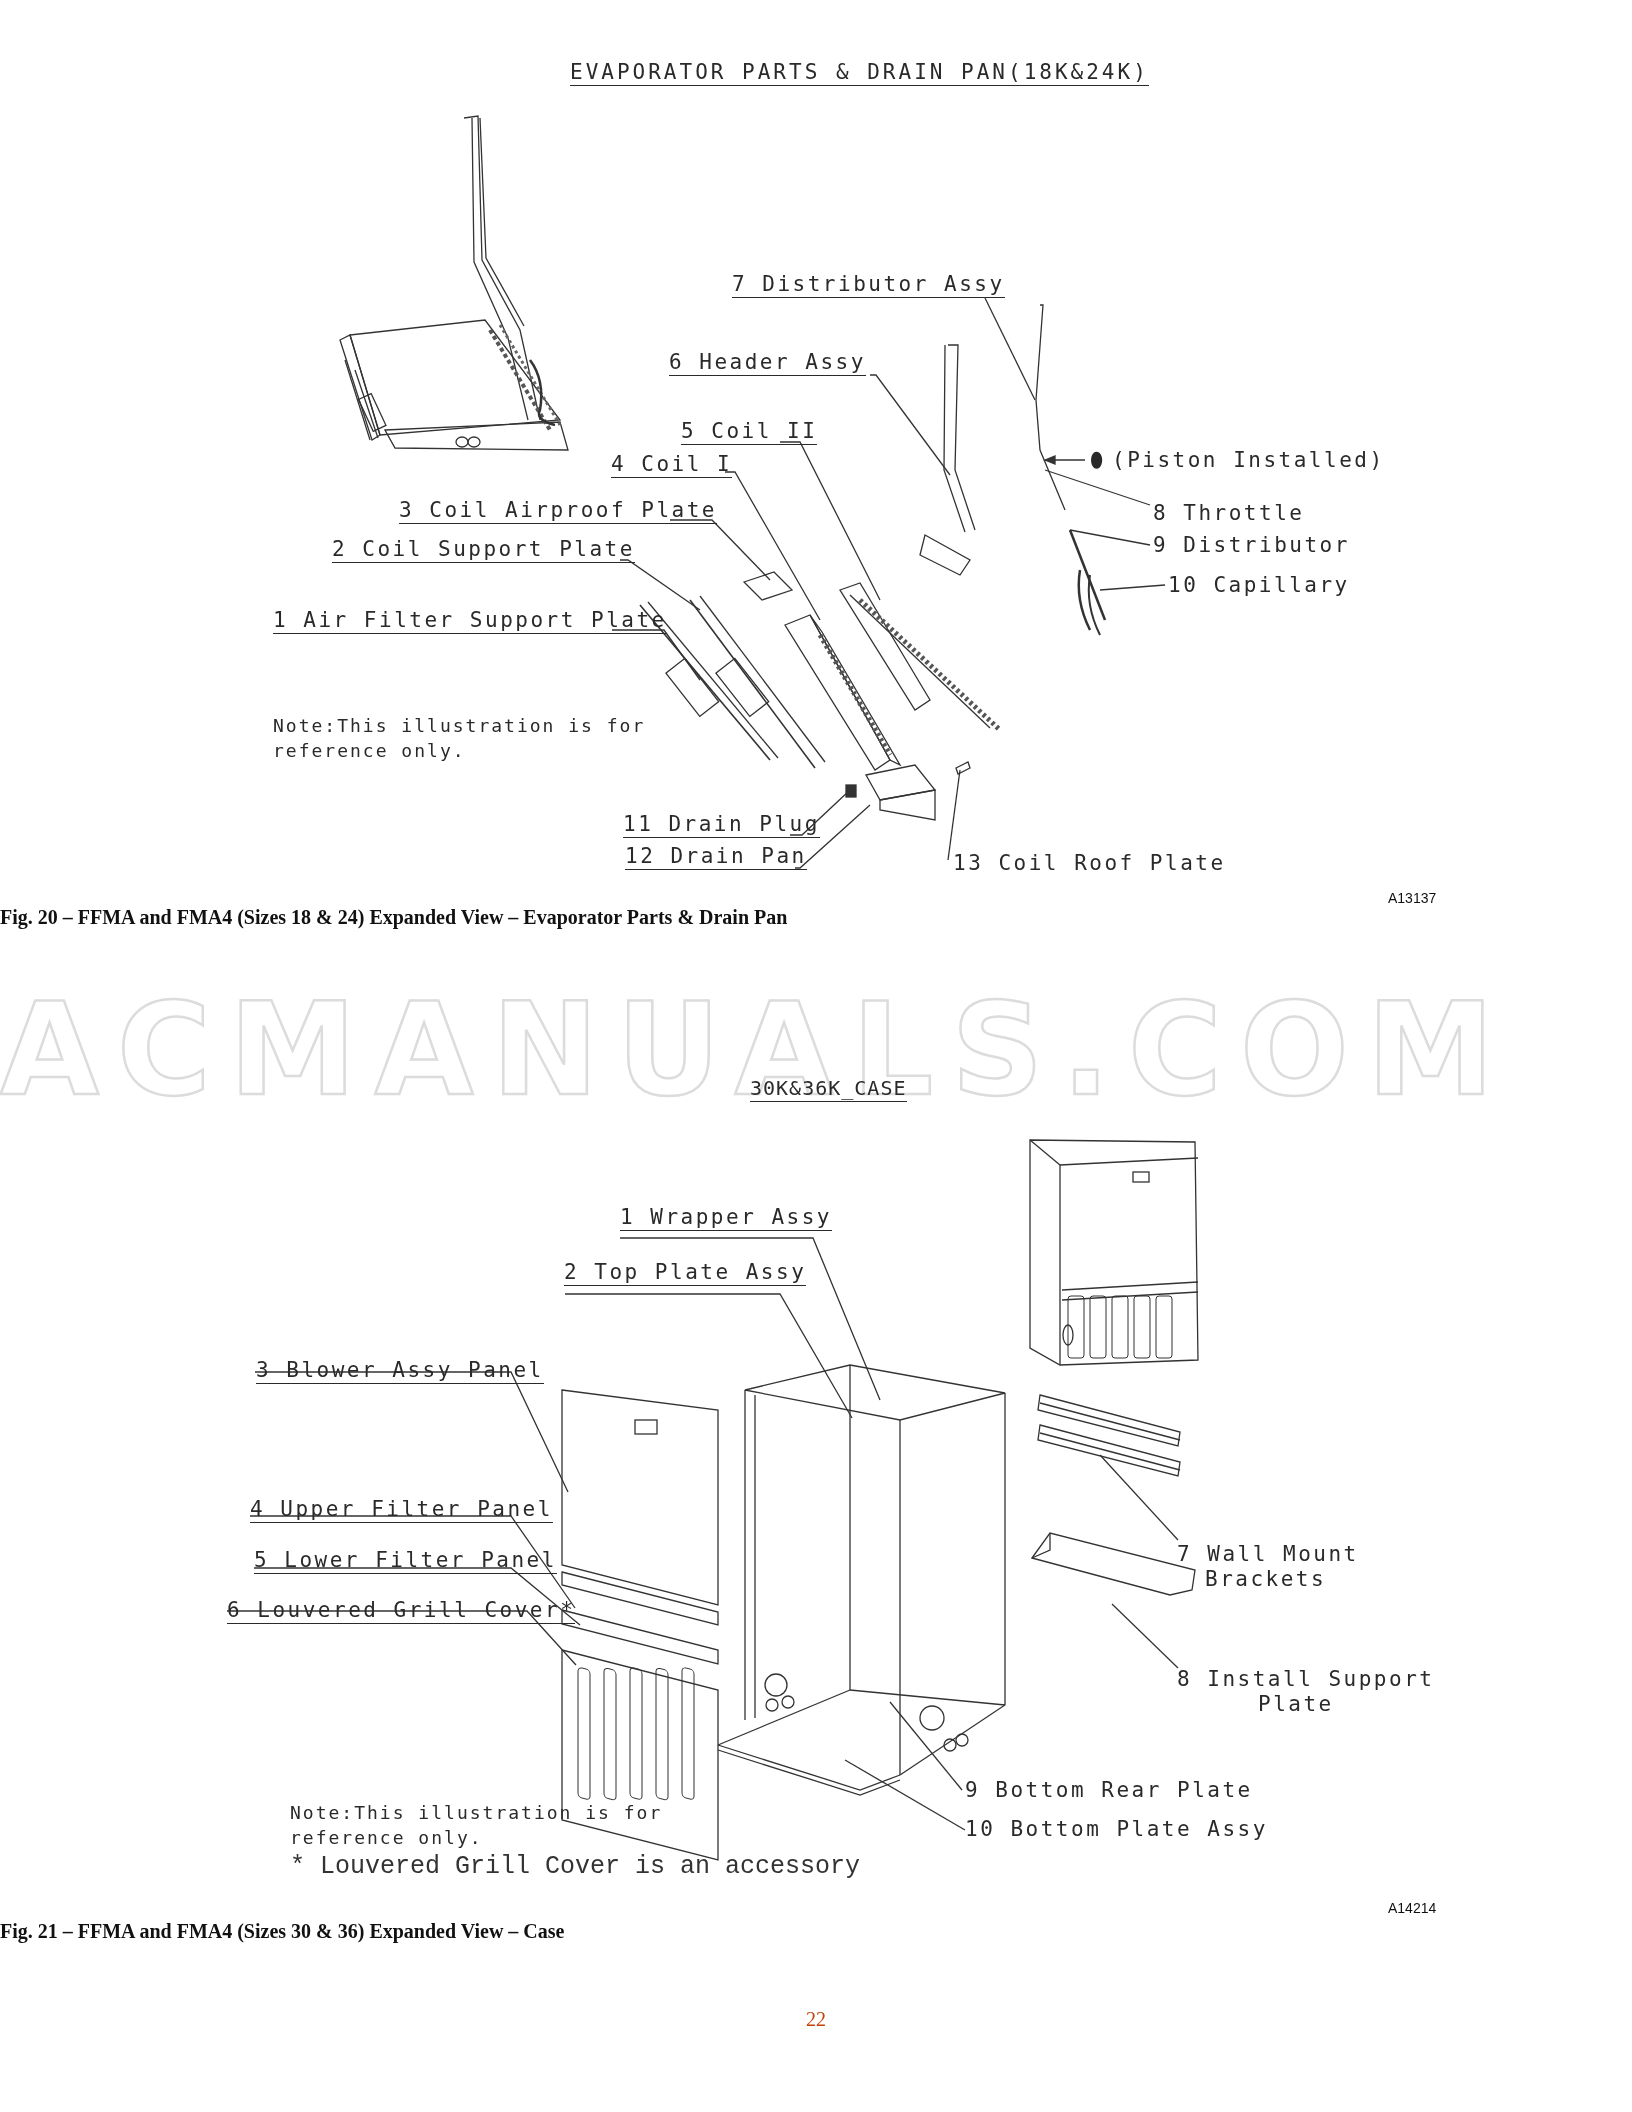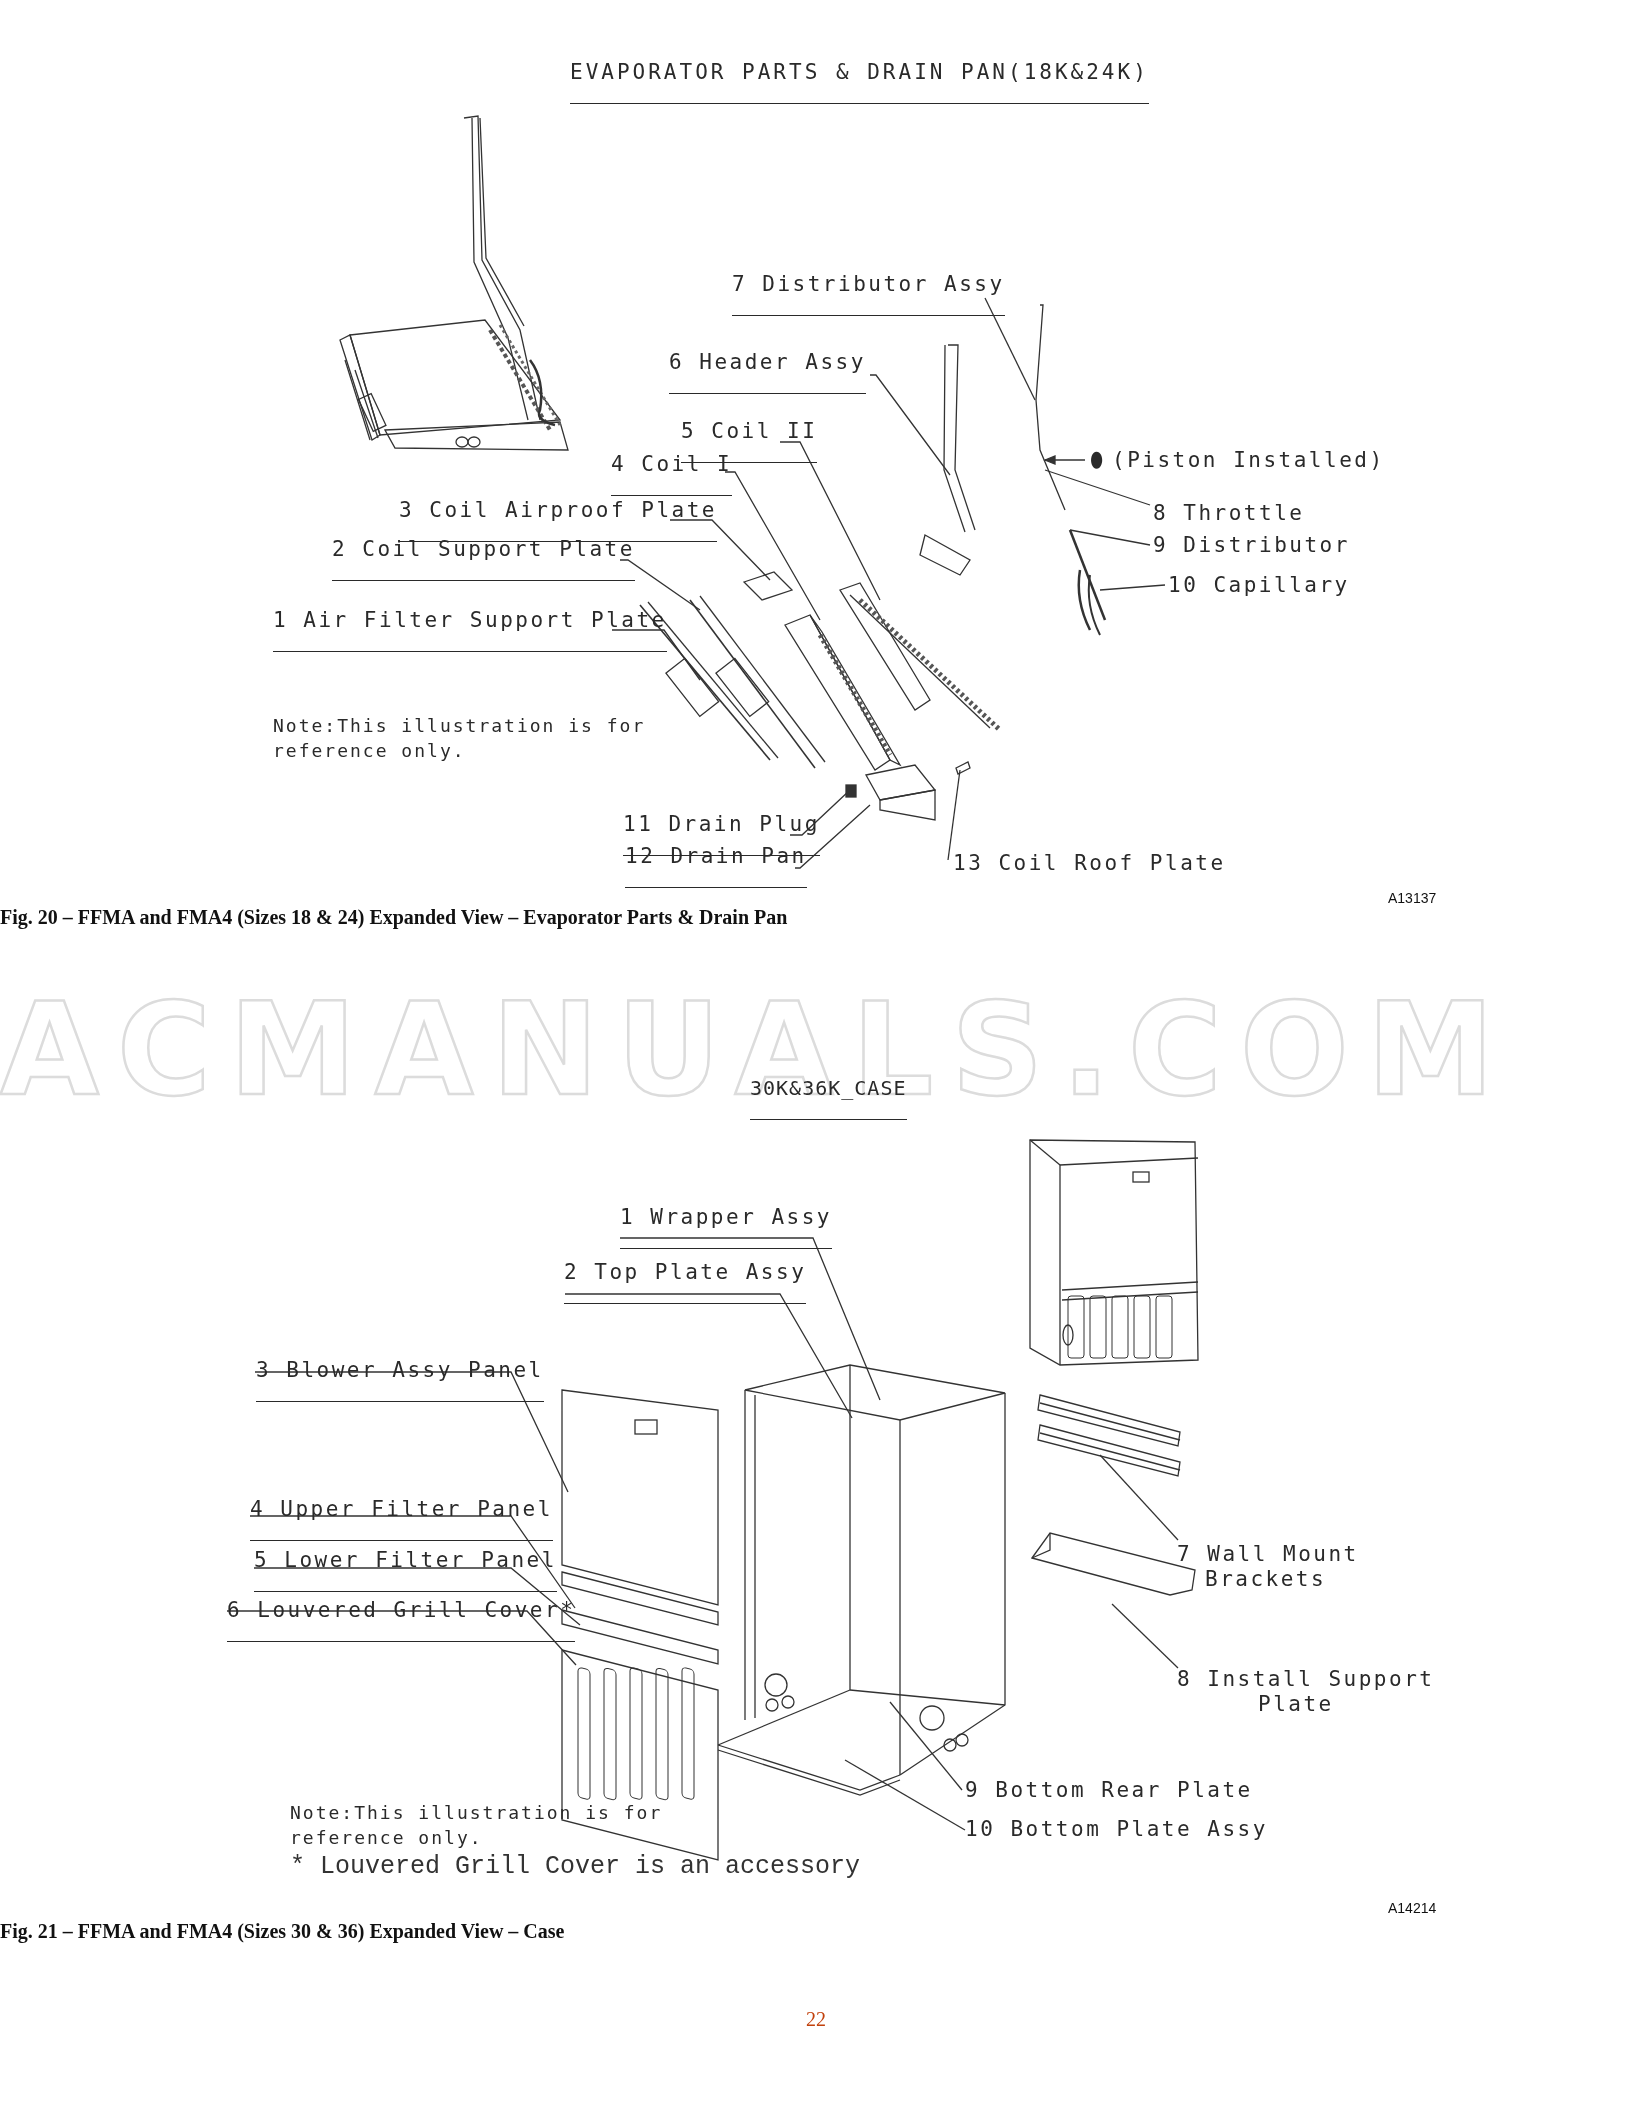--- a/index.html
+++ b/index.html
@@ -1,19 +1,19 @@
 <!DOCTYPE html>
 <html><head>
 <meta charset="utf-8">
 <style>
   html,body{margin:0;padding:0;background:#fff;}
   body{width:1632px;height:2112px;position:relative;overflow:hidden;font-family:"DejaVu Sans Mono",monospace;color:#222;}
   .abs{position:absolute;}
   .cad{font-family:"DejaVu Sans Mono",monospace;font-size:21px;letter-spacing:2.5px;color:#2a2a2a;white-space:nowrap;font-weight:normal;}
-  .ul{border-bottom:1.6px solid #2a2a2a;padding-bottom:19px;}
+  .ul{border-bottom:1.6px solid #2a2a2a;padding-bottom:1px;}
   .title{font-size:21px;letter-spacing:3px;}
   .caption{font-family:"Liberation Serif",serif;font-weight:bold;font-size:20px;color:#111;white-space:nowrap;text-align:left;left:0;width:1344px;}
   .figid{font-family:"Liberation Sans",sans-serif;font-size:14px;color:#111;}
   .pagenum{font-family:"Liberation Serif",serif;font-size:20px;color:#c2410c;text-align:center;left:0;width:1632px;}
   .watermark{font-family:"DejaVu Sans",sans-serif;font-weight:bold;font-size:128px;letter-spacing:18px;color:#fff;-webkit-text-stroke:2.5px #dcdcdc;white-space:nowrap;text-align:center;left:0;width:1500px;}
   svg.drawing{position:absolute;left:0;top:0;}
   .note{font-family:"DejaVu Sans Mono",monospace;font-size:18px;letter-spacing:2px;line-height:25px;color:#2a2a2a;white-space:pre;}
   .note2{font-family:"Liberation Mono",monospace;font-size:25px;color:#333;white-space:pre;}
 </style>
 </head>

